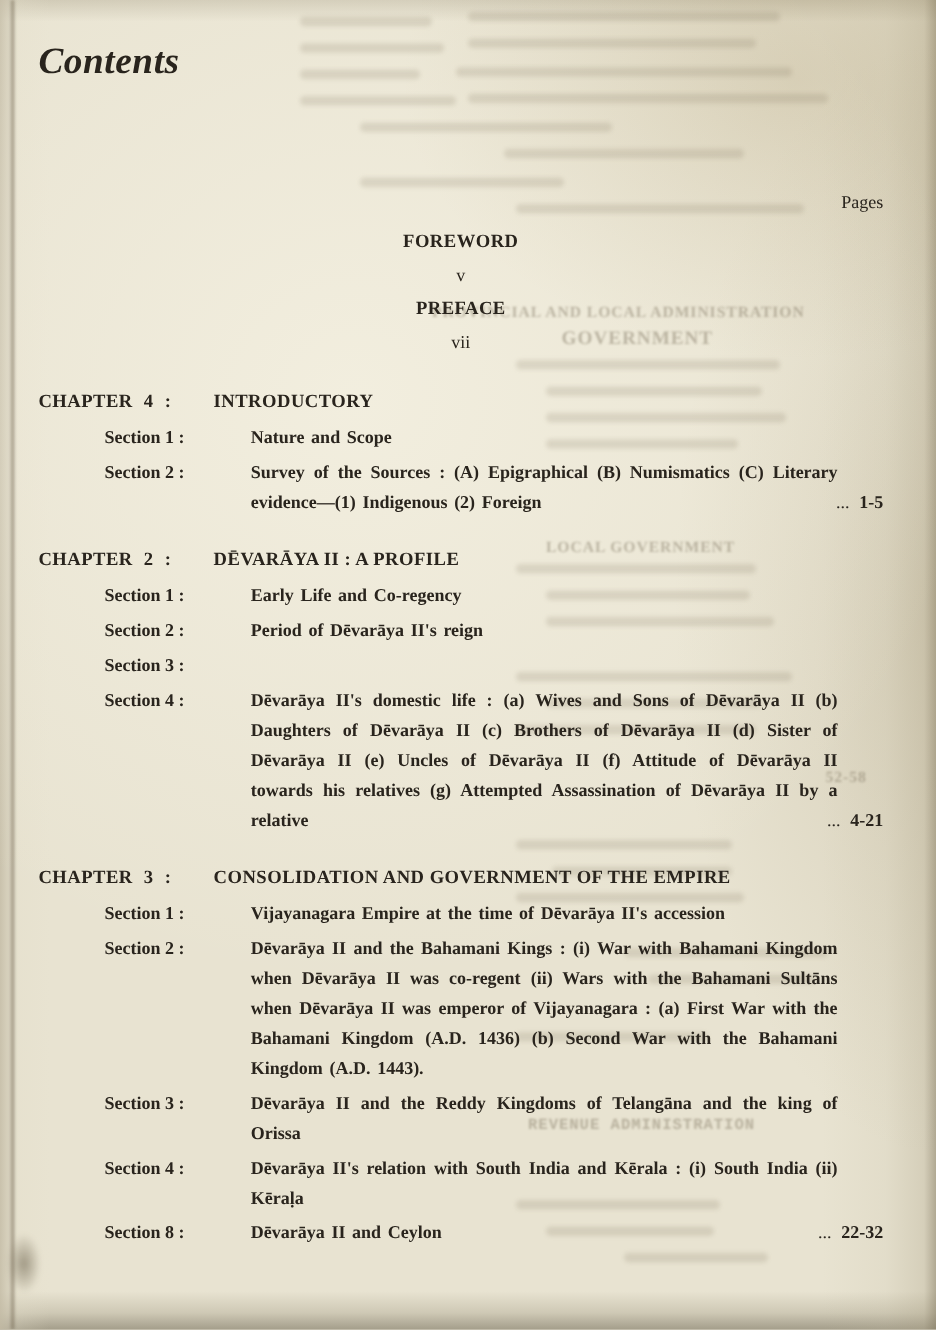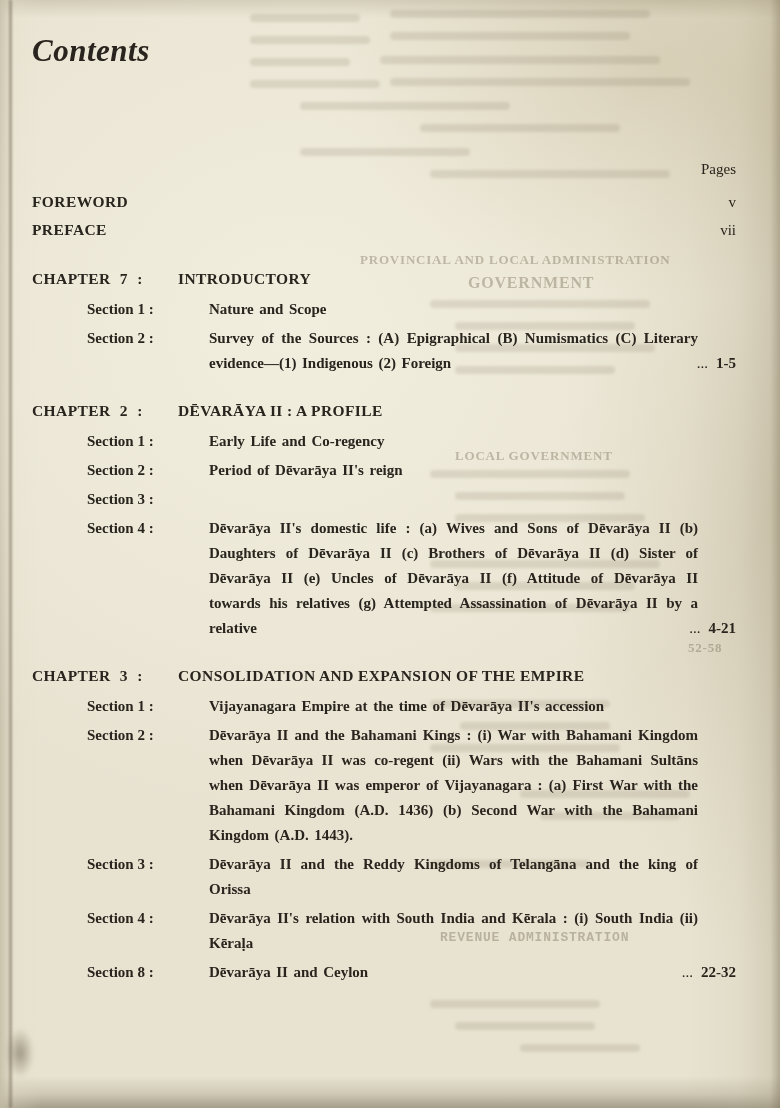--- a/index.html
+++ b/index.html
@@ -33,21 +33,21 @@
   .streak { position: absolute; height: 8px; border-radius: 4px;
     background: rgba(116,106,82,0.17); filter: blur(1.6px); }
 
   .content { position: absolute; left: 32px; right: 44px; top: 0; }
   .doc-title { font-style: italic; font-weight: bold; font-size: 31px;
     letter-spacing: 0.5px; margin: 33px 0 0 0; }
   .pages-head { text-align: right; font-size: 15px; font-weight: normal;
     margin-top: 90px; line-height: 20px; }
   .front-matter { margin-top: 9px; }
   .fm-row { display: flex; justify-content: space-between; align-items: center;
-    font-weight: bold; font-size: 15.5px; line-height: 28px; letter-spacing: 0.4px; }
+    font-weight: bold; font-size: 15.5px; line-height: 28px; letter-spacing: 0.4px; flex-direction: column; }
   .fm-page { font-weight: normal; font-size: 15px; letter-spacing: 0; }
 
   .chapter { margin-top: 22px; }
   .chapter-head { display: grid; grid-template-columns: 146px 1fr;
     font-weight: bold; font-size: 15.5px; letter-spacing: 0.4px; line-height: 25px;
     margin-bottom: 6px; }
   .chap-label { word-spacing: 5px; white-space: nowrap; }
   .section-row { display: grid; grid-template-columns: 82px 1fr;
     margin: 4px 0 4px 55px; font-size: 15px; line-height: 25px; font-weight: bold; gap: 40px; }
   .sec-label { white-space: nowrap; }
@@ -113,21 +113,21 @@
       </div>
       <div class="fm-row">
         <span>PREFACE</span>
         <span class="fm-page">vii</span>
       </div>
     </div>
 
     <div id="chapters">
   <section class="chapter">
     <div class="chapter-head">
-      <span class="chap-label">CHAPTER 7 :</span>
+      <span class="chap-label">CHAPTER 4 :</span>
       <span class="chap-title">INTRODUCTORY</span>
     </div>
     <div class="sections">
   <div class="section-row">
     <span class="sec-label">Section 1 :</span>
     <div class="sec-text">
       <span class="sec-body">Nature and Scope</span>
       
     </div>
   </div>
@@ -174,21 +174,21 @@
       <span class="sec-body">Dēvarāya II's domestic life : (a) Wives and Sons of Dēvarāya II (b) Daughters of Dēvarāya II (c) Brothers of Dēvarāya II (d) Sister of Dēvarāya II (e) Uncles of Dēvarāya II (f) Attitude of Dēvarāya II towards his relatives (g) Attempted Assassination of Dēvarāya II by a relative</span>
       <span class="pagenum"><span class="dots">...</span><span class="pnum">4-21</span></span>
     </div>
   </div>
 </div>
   </section>
 
   <section class="chapter">
     <div class="chapter-head">
       <span class="chap-label">CHAPTER 3 :</span>
-      <span class="chap-title">CONSOLIDATION AND EXPANSION OF THE EMPIRE</span>
+      <span class="chap-title">CONSOLIDATION AND GOVERNMENT OF THE EMPIRE</span>
     </div>
     <div class="sections">
   <div class="section-row">
     <span class="sec-label">Section 1 :</span>
     <div class="sec-text">
       <span class="sec-body">Vijayanagara Empire at the time of Dēvarāya II's accession</span>
       
     </div>
   </div>
 

